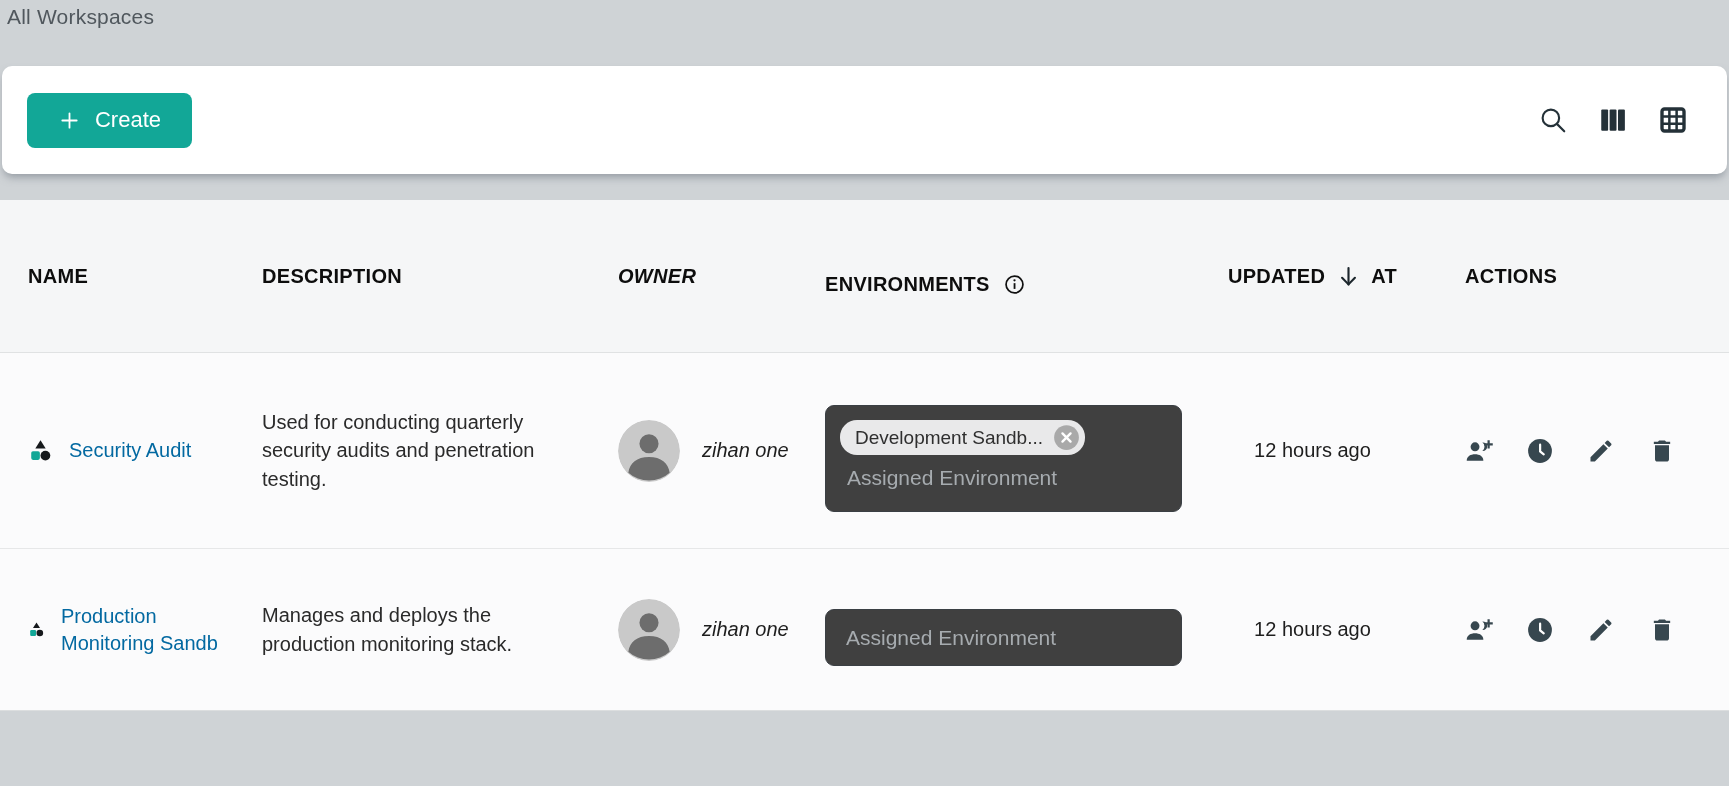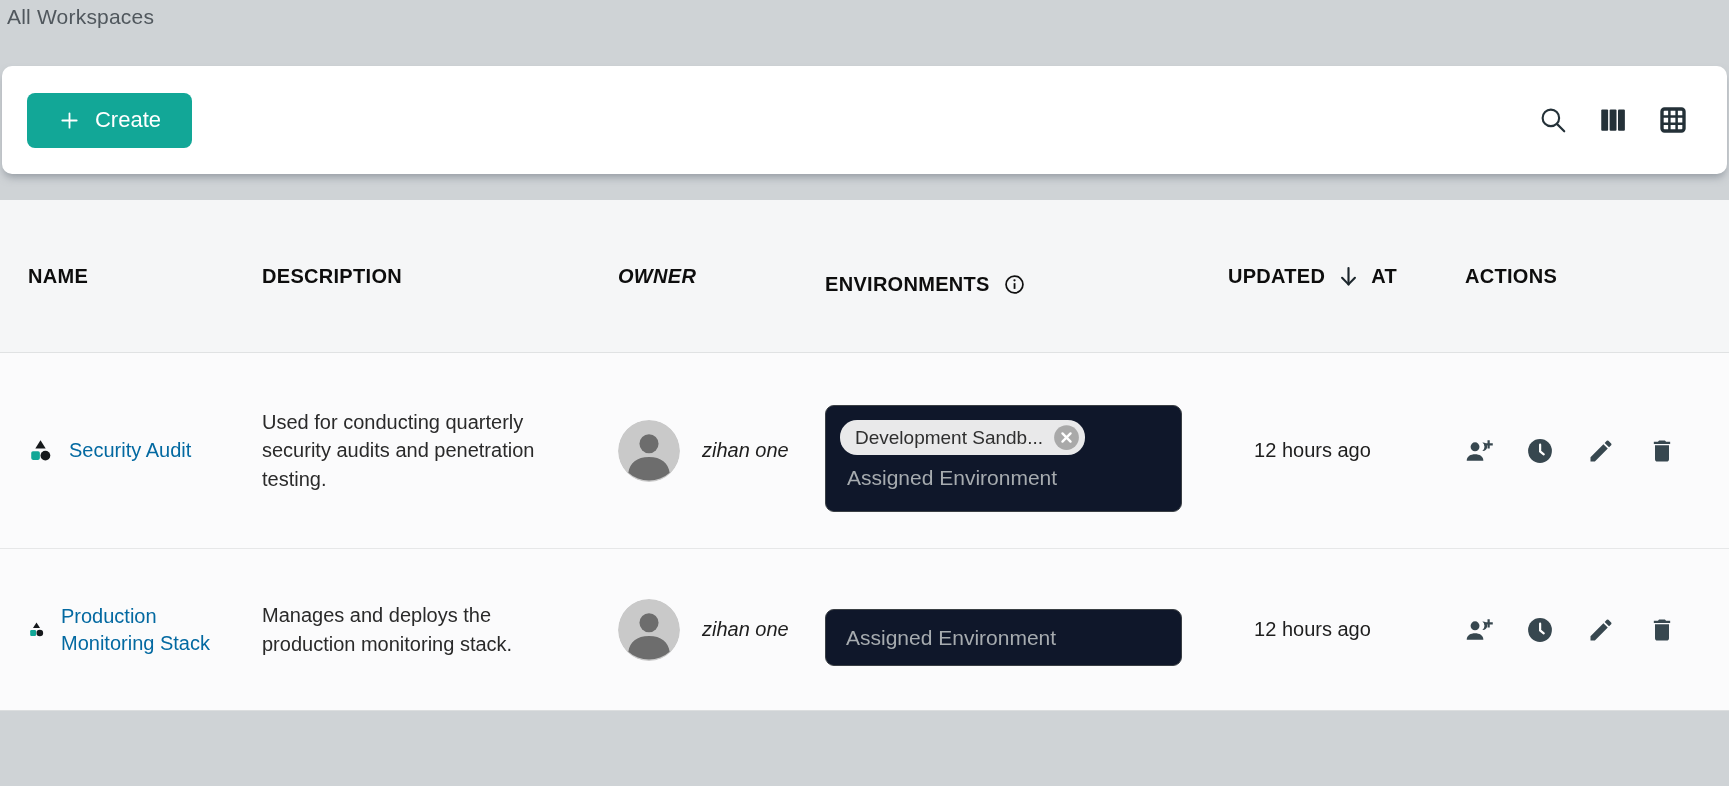--- a/index.html
+++ b/index.html
@@ -60,21 +60,21 @@
   .name-text { max-width:168px; line-height:1.35; }
 
   .desc-text { font-size:20px; color:#2a2a2a; line-height:1.42; max-width:302px; }
 
   .owner-cell { display:flex; align-items:center; gap:22px;justify-content:flex-end; }
   .avatar { width:62px; height:62px; border-radius:50%; overflow:hidden; flex:none; }
   .avatar svg { width:62px; height:62px; display:block; }
   .owner-name { font-size:20px; color:#1e1e1e; }
 
   .env-box {
-    width:357px; border:1px solid #3a3f44; border-radius:9px; background:#0f172a;
+    width:357px; border:1px solid #3a3f44; border-radius:9px; background:#404040;
   }
   .env-box.tall { height:107px; padding:14px 0 0 14px; }
   .env-box.short { height:57px; display:flex; align-items:center; padding-left:20px; }
   .env-chip {
     display:inline-flex; align-items:center; gap:10px; height:35px;
     background:#e9e9ea; border-radius:17px; padding:0 5px 0 15px;
     font-size:19px; color:#2f2f2f; cursor:default;
   }
   .chip-x { width:27px; height:27px; display:flex; cursor:pointer; }
   .chip-x svg { width:27px; height:27px; }
@@ -261,21 +261,21 @@
   <div class="t-row row-2">
     <div class="c-name">
       <div class="name-cell">
         <span class="ws-icon-sm">
           <svg viewBox="0 0 24 24">
               <path d="M12 2.1 17 10H7Z" fill="#16191c"></path>
               <rect x="3.1" y="12.7" width="8.3" height="8.3" rx="1.7" fill="#12A797"></rect>
               <circle cx="16.7" cy="16.9" r="4.7" fill="#16191c"></circle>
             </svg>
         </span>
-        <span class="name-text">Production Monitoring Stack</span>
+        <span class="name-text">Production Monitoring Sandb</span>
       </div>
     </div>
     <div class="c-desc">
       <div class="desc-text">Manages and deploys the production monitoring stack.</div>
     </div>
     <div class="c-owner">
       <div class="owner-cell">
         <span class="avatar">
           <svg viewBox="0 0 24 24">
               <circle cx="12" cy="12" r="12" fill="#c9c9c9"></circle>

